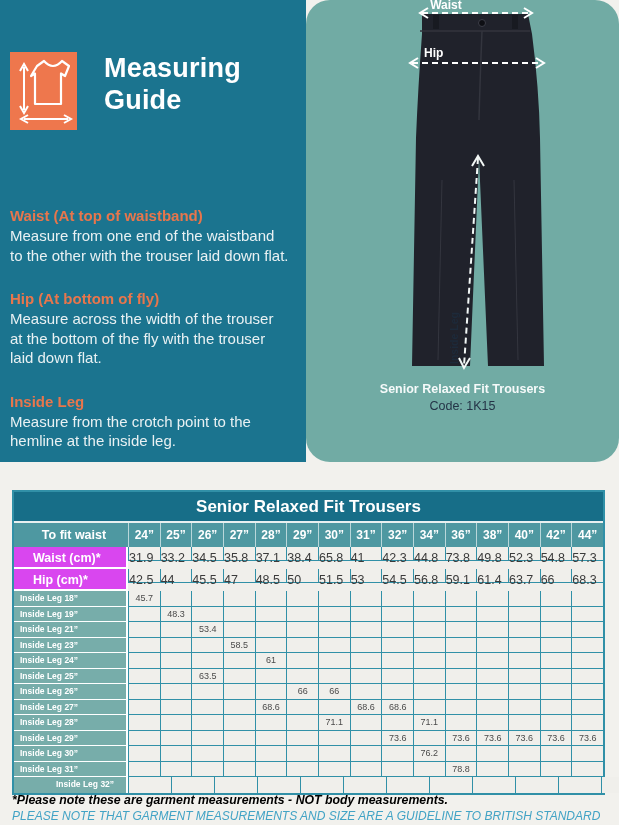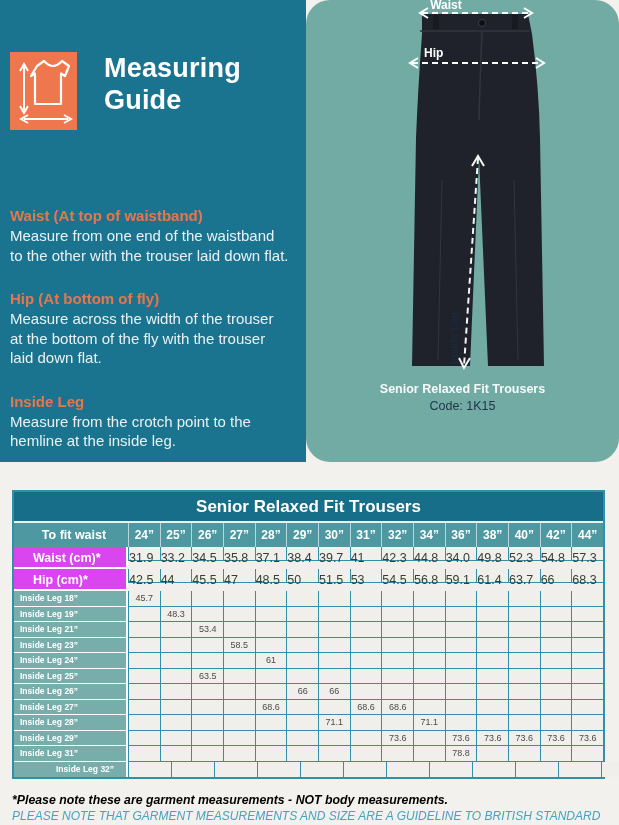--- a/index.html
+++ b/index.html
@@ -177,25 +177,25 @@
         <div class="cell">44”</div>
       </div>
       <div class="trow mrow">
         <div class="lab">Waist (cm)*</div>
         <div class="cell">31.9</div>
         <div class="cell">33.2</div>
         <div class="cell">34.5</div>
         <div class="cell">35.8</div>
         <div class="cell">37.1</div>
         <div class="cell">38.4</div>
-        <div class="cell">39.7</div>
+        <div class="cell">65.8</div>
         <div class="cell">41</div>
         <div class="cell">42.3</div>
         <div class="cell">44.8</div>
-        <div class="cell">34.0</div>
+        <div class="cell">73.8</div>
         <div class="cell">49.8</div>
         <div class="cell">52.3</div>
         <div class="cell">54.8</div>
         <div class="cell">57.3</div>
       </div>
       <div class="trow mrow">
         <div class="lab">Hip (cm)*</div>
         <div class="cell">42.5</div>
         <div class="cell">44</div>
         <div class="cell">45.5</div>
@@ -386,20 +386,38 @@
         <div class="cell"></div>
         <div class="cell">73.6</div>
         <div class="cell"></div>
         <div class="cell">73.6</div>
         <div class="cell">73.6</div>
         <div class="cell">73.6</div>
         <div class="cell">73.6</div>
         <div class="cell">73.6</div>
       </div>
       <div class="trow lrow">
+        <div class="lab">Inside Leg 30”</div>
+        <div class="cell"></div>
+        <div class="cell"></div>
+        <div class="cell"></div>
+        <div class="cell"></div>
+        <div class="cell"></div>
+        <div class="cell"></div>
+        <div class="cell"></div>
+        <div class="cell"></div>
+        <div class="cell"></div>
+        <div class="cell">76.2</div>
+        <div class="cell"></div>
+        <div class="cell"></div>
+        <div class="cell"></div>
+        <div class="cell"></div>
+        <div class="cell"></div>
+      </div>
+      <div class="trow lrow">
         <div class="lab">Inside Leg 31”</div>
         <div class="cell"></div>
         <div class="cell"></div>
         <div class="cell"></div>
         <div class="cell"></div>
         <div class="cell"></div>
         <div class="cell"></div>
         <div class="cell"></div>
         <div class="cell"></div>
         <div class="cell"></div>

